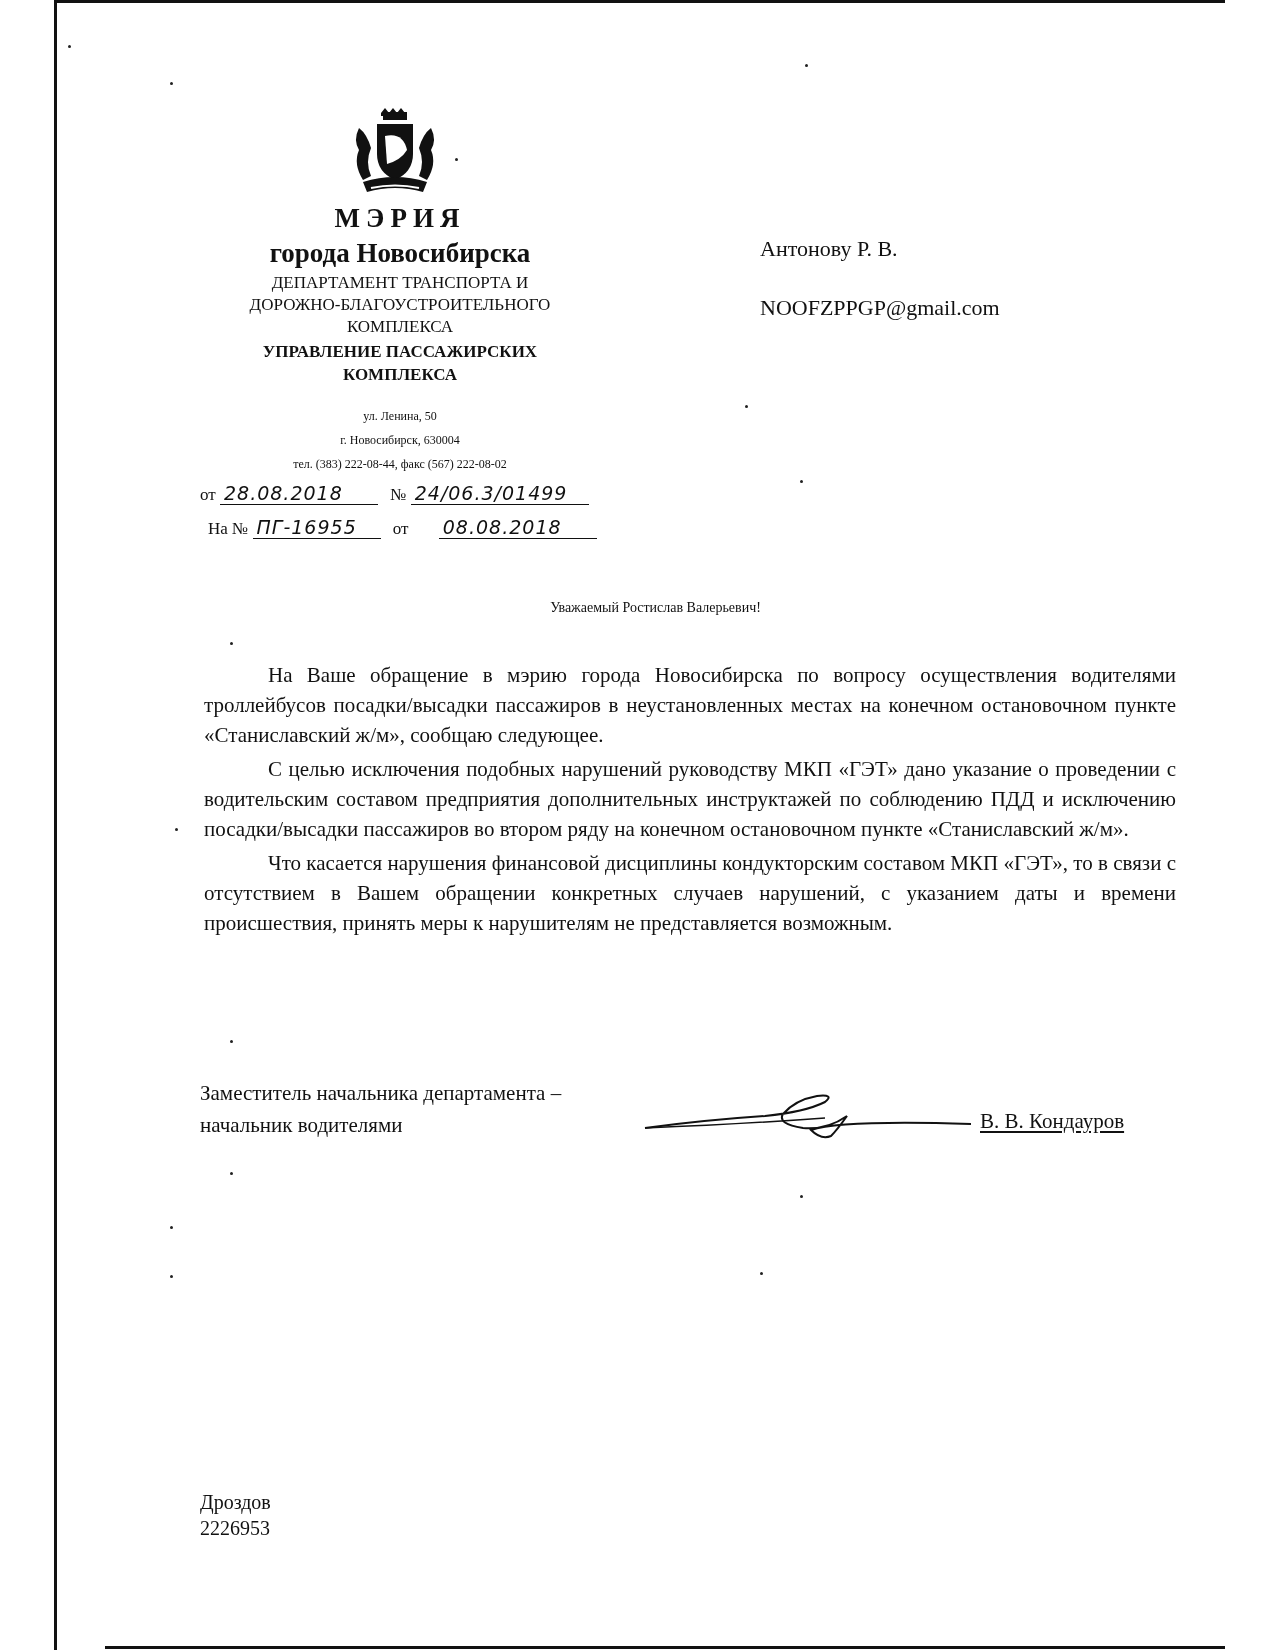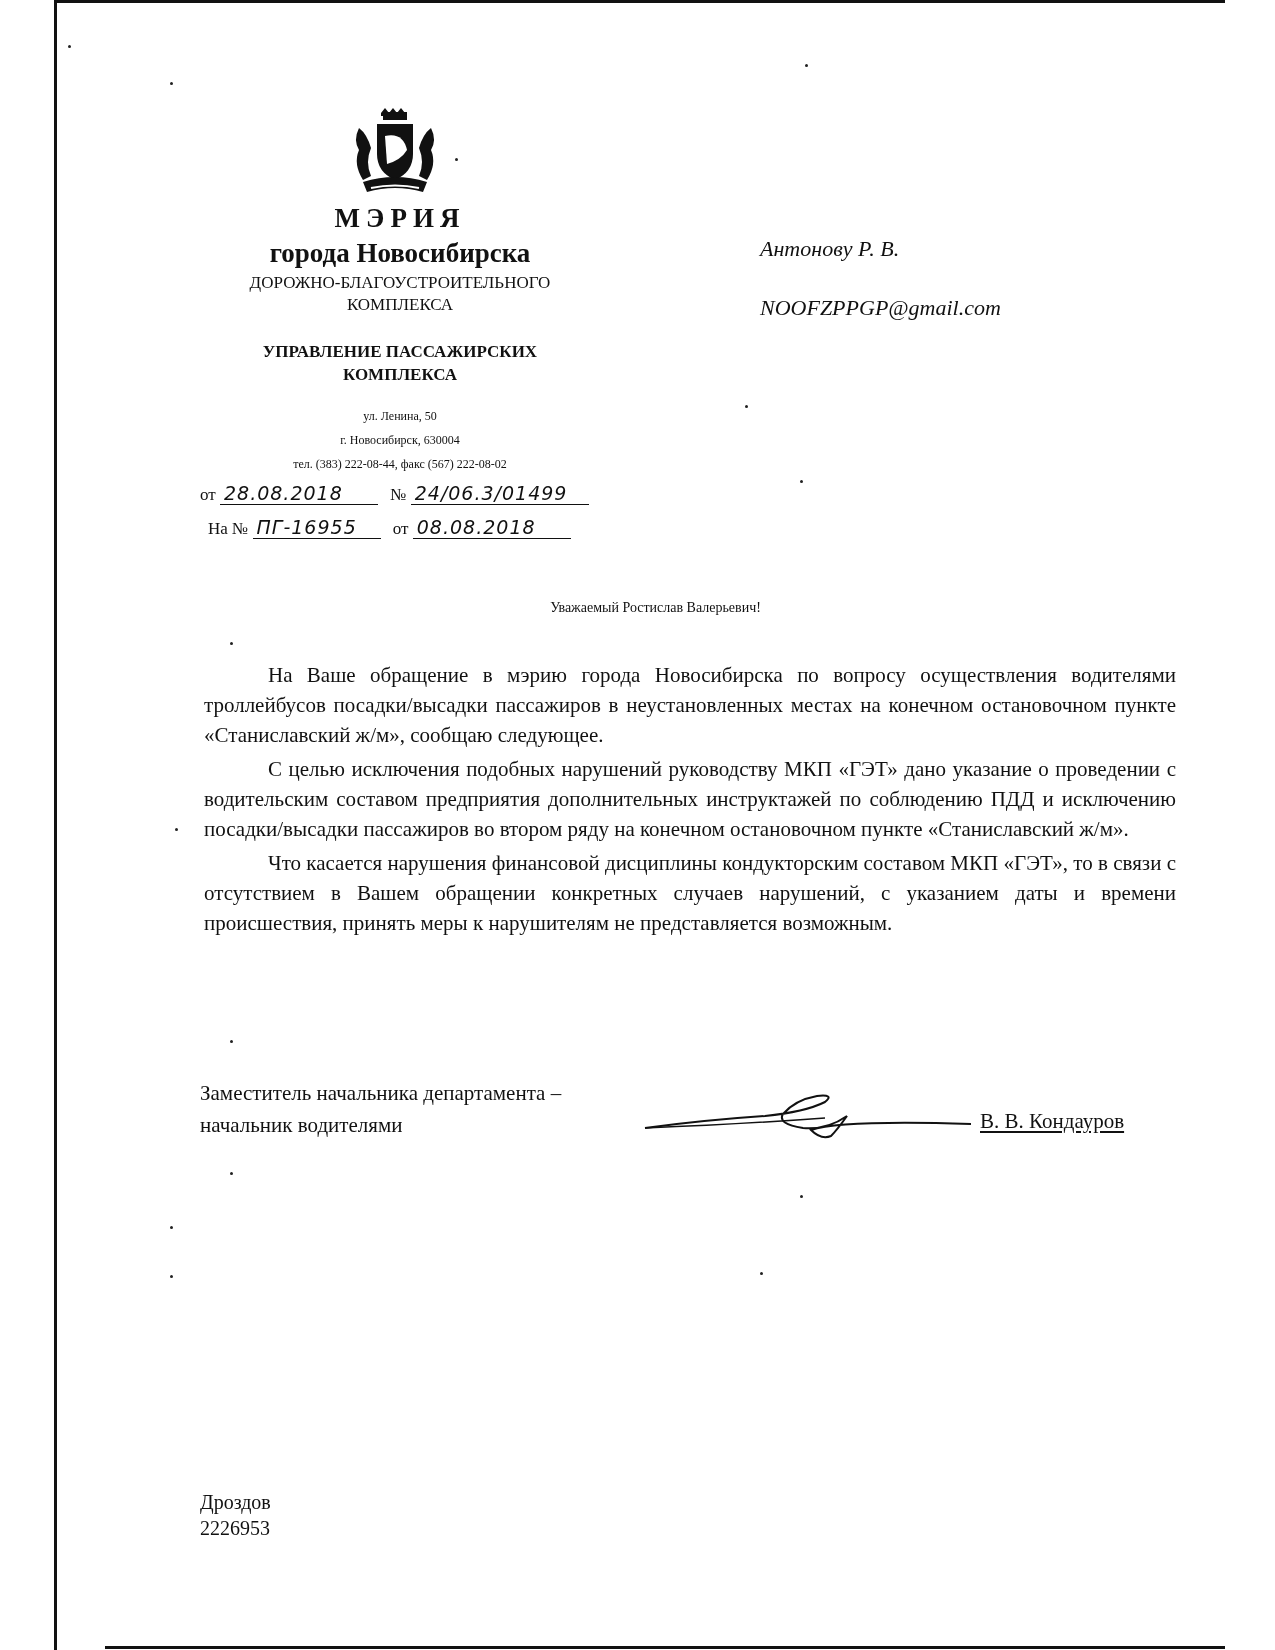--- a/index.html
+++ b/index.html
@@ -15,21 +15,21 @@
   .h-mayor { top:203px; font-weight:bold; font-size:27px; letter-spacing:6px; }
   .h-city { top:238px; font-weight:bold; font-size:27px; }
   .h-dept { top:272px; font-size:17px; line-height:22px; }
   .h-mgmt { top:340px; font-size:17px; line-height:23px; font-weight:bold; }
   .h-addr { top:404px; font-size:12px; line-height:24px; }
 
   .reg { position:absolute; font-size:17px; }
   .hand { font-family:"DejaVu Sans",sans-serif; font-style:italic; font-size:19px;
           display:inline-block; border-bottom:1.5px solid #111; padding:0 4px; letter-spacing:1px; }
 
-  .recipient { position:absolute; left:760px; font-size:22px;font-style:italic; }
+  .recipient { position:absolute; left:760px; font-size:22px; }
   .greeting { position:absolute; top:600px; left:0; width:1275px; text-align:center; font-size:14px; padding-left:36px; box-sizing:border-box; }
   .body-text { position:absolute; left:200px; width:980px; top:656px; font-size:21px; line-height:30px; text-align:justify; }
   .body-text p { margin:4px; text-indent:64px; text-align-last:left; }
   .sig-block { position:absolute; left:200px; top:1077px; font-size:21px; line-height:32px; }
   .sig-name { position:absolute; left:980px; top:1109px; font-size:21px; text-decoration:underline; text-underline-offset:3px; }
   .signature { position:absolute; left:640px; top:1090px; width:340px; height:60px; }
   .footer { position:absolute; left:200px; top:1489px; font-size:20px; line-height:26px; }
 </style>
 </head>
 <body>
@@ -60,20 +60,21 @@
   <path d="M40 28 q18 -4 22 14 q-6 10 -20 14 z" fill="#fff"></path>
   <path d="M14 20 q8 6 12 20 q-6 14 0 28 l-8 4 q-10 -16 -4 -30 q-6 -10 0 -22z" fill="#111"></path>
   <path d="M86 20 q-8 6 -12 20 q6 14 0 28 l8 4 q10 -16 4 -30 q6 -10 0 -22z" fill="#111"></path>
   <path d="M18 74 q32 -10 64 0 l-4 10 q-28 -8 -56 0z" fill="#111"></path>
   <path d="M26 80 q24 -5 48 0" stroke="#fff" stroke-width="2" fill="none"></path>
 </svg>
 
 <div class="header h-mayor">МЭРИЯ</div>
 <div class="header h-city">города Новосибирска</div>
 <div class="header h-dept">
+  <div>ДЕПАРТАМЕНТ ТРАНСПОРТА И</div>
   <div>ДОРОЖНО-БЛАГОУСТРОИТЕЛЬНОГО</div>
   <div>КОМПЛЕКСА</div>
 </div>
 <div class="header h-mgmt">
   <div>УПРАВЛЕНИЕ ПАССАЖИРСКИХ</div>
   <div>КОМПЛЕКСА</div>
 </div>
 <div class="header h-addr">
   <div>ул. Ленина, 50</div>
   <div>г. Новосибирск, 630004</div>
@@ -83,21 +84,21 @@
 <div class="reg" style="left:200px;top:482px">
   <span>от</span>
   <span class="hand" style="width:150px">28.08.2018</span>
   <span style="margin-left:8px">№</span>
   <span class="hand" style="width:170px">24/06.3/01499</span>
 </div>
 <div class="reg" style="left:208px;top:516px">
   <span>На №</span>
   <span class="hand" style="width:120px">ПГ-16955</span>
   <span style="margin-left:8px">от</span>
-  <span class="hand" style="width:150px;margin-left:0">08.08.2018</span>
+  <span class="hand" style="width:150px;margin-left:26px">08.08.2018</span>
 </div>
 
 <div class="recipient" style="top:236px">Антонову Р. В.</div>
 <div class="recipient" style="top:295px">NOOFZPPGP@gmail.com</div>
 
 <div class="greeting">Уважаемый Ростислав Валерьевич!</div>
 
 <div class="body-text">
   <p>На Ваше обращение в мэрию города Новосибирска по вопросу осуществления водителями троллейбусов посадки/высадки пассажиров в неустановленных местах на конечном остановочном пункте «Станиславский ж/м», сообщаю следующее.</p>
   <p>С целью исключения подобных нарушений руководству МКП «ГЭТ» дано указание о проведении с водительским составом предприятия дополнительных инструктажей по соблюдению ПДД и исключению посадки/высадки пассажиров во втором ряду на конечном остановочном пункте «Станиславский ж/м».</p>

